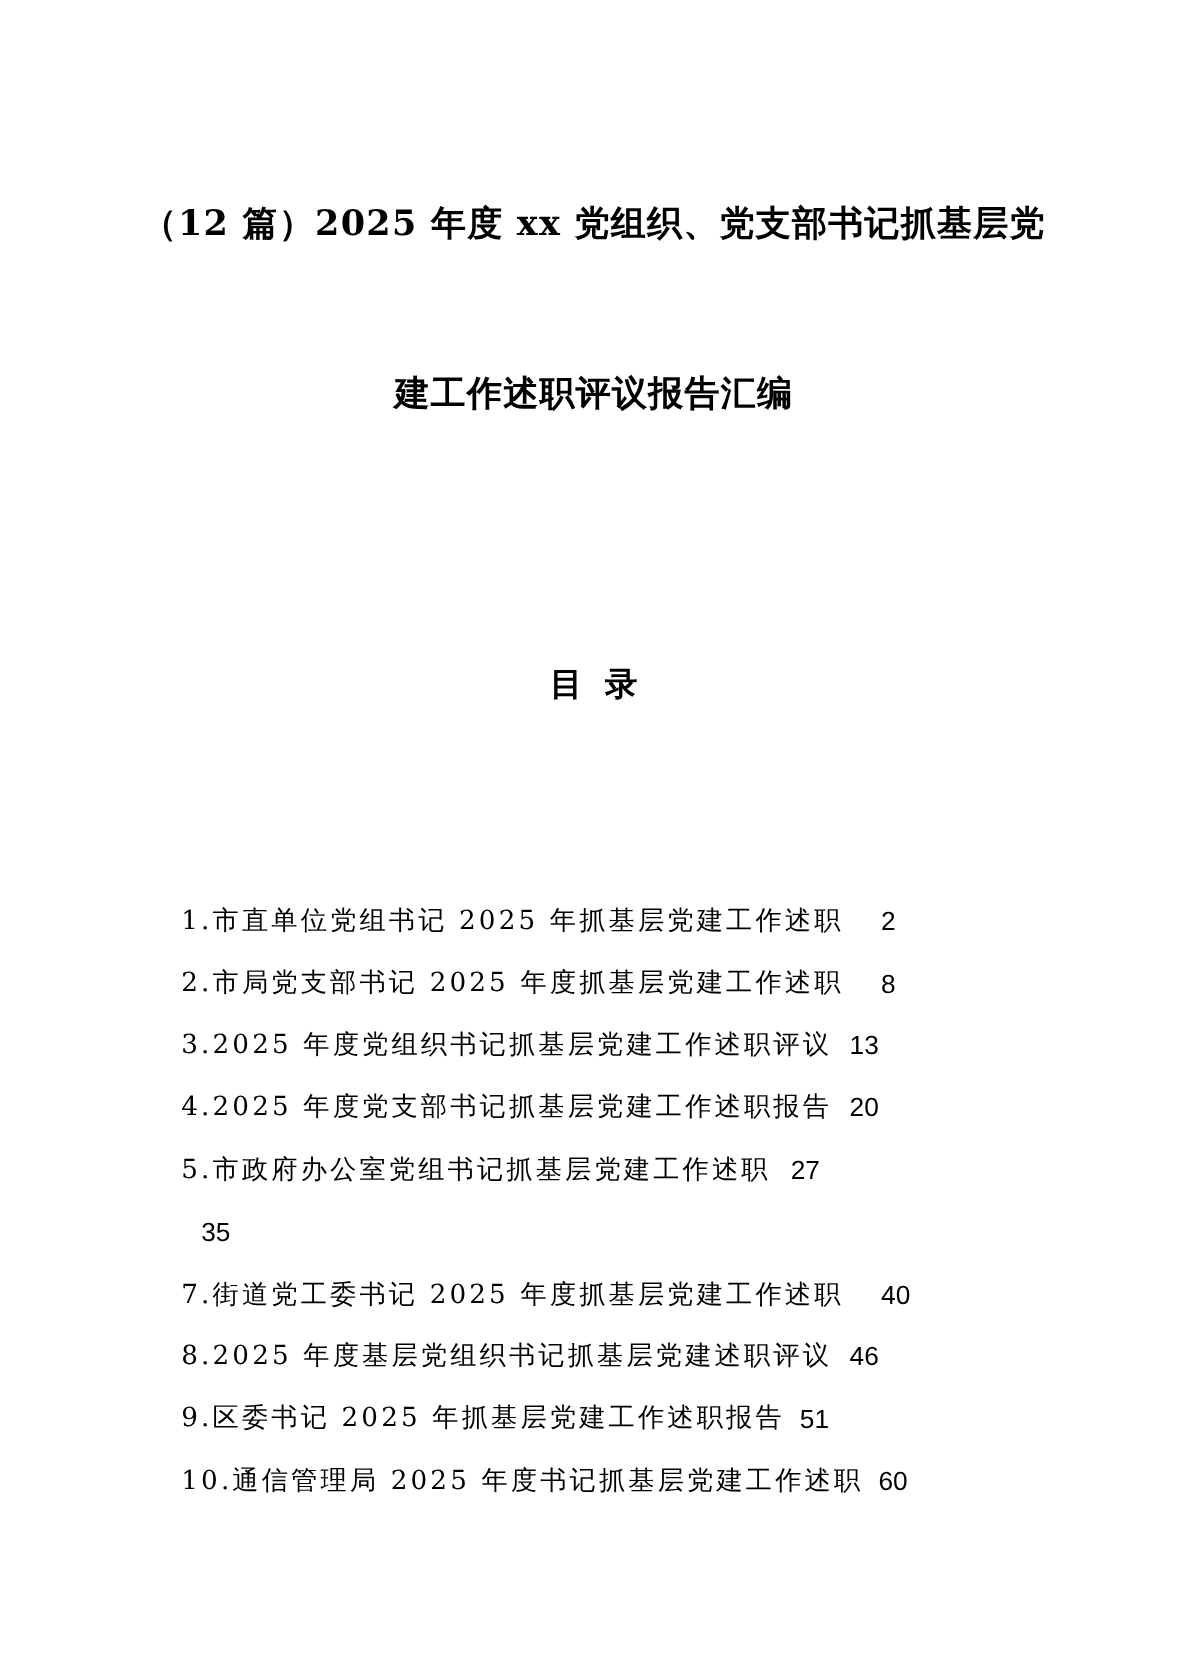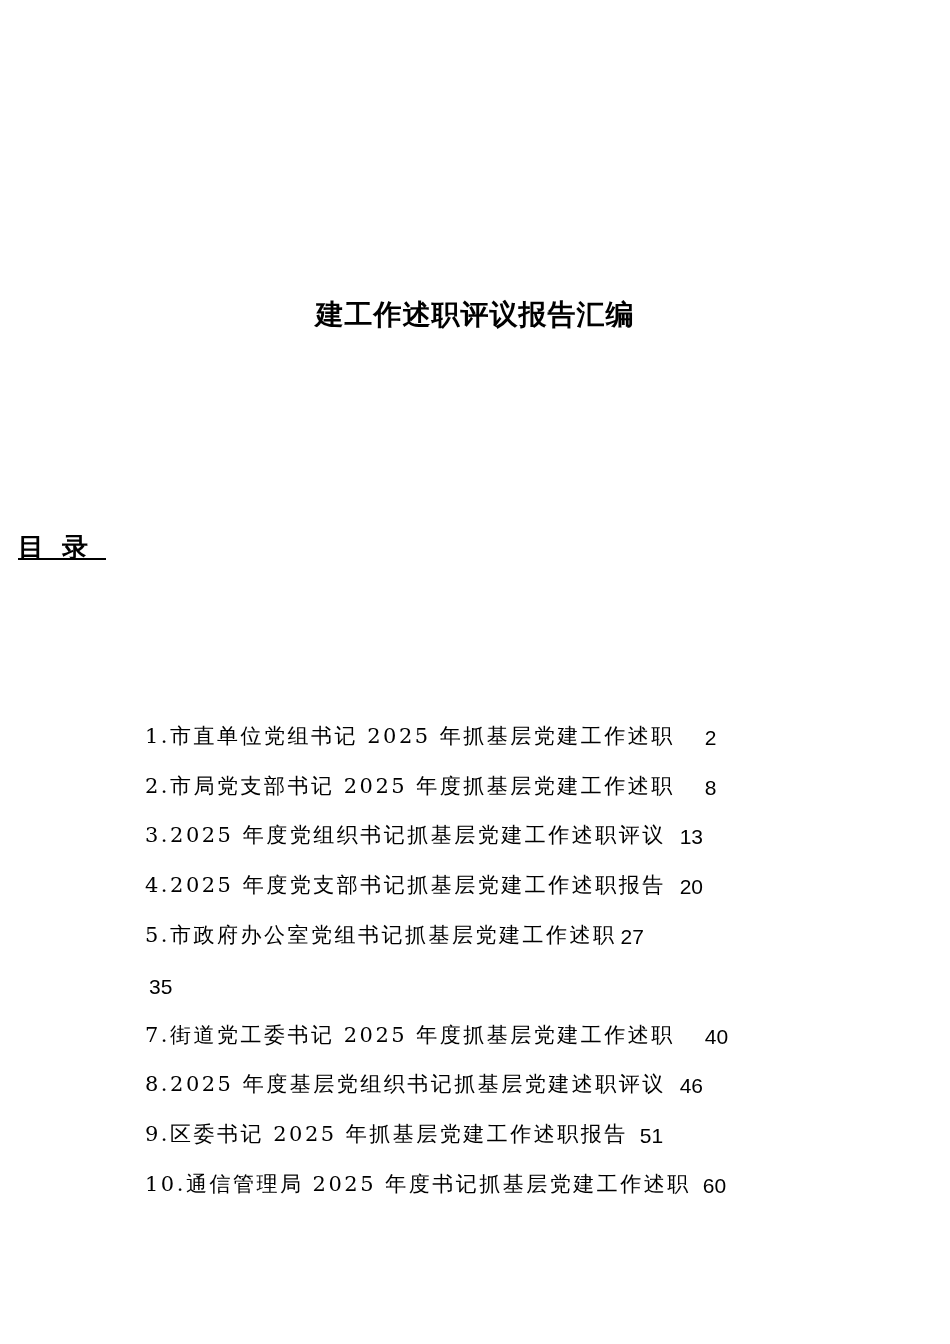--- a/index.html
+++ b/index.html
@@ -32,26 +32,26 @@
       letter-spacing: 1px;
       white-space: nowrap;
     }
     .title-line.l1 { top: 160px; }
     .title-line.l2 { top: 296px; }
     .toc-heading {
       position: absolute;
       left: 0;
       width: 950px;
       top: 530px;
+      text-align: center;
       font-size: 26px;
       font-weight: bold;
       letter-spacing: 18px;
       padding-left: 18px;
       box-sizing: border-box;
-      text-decoration: underline;
     }
     .toc-list {
       position: absolute;
       left: 145px;
       top: 700px;
       width: 620px;
       margin: 0;
       padding: 0;
       list-style: none;
     }
@@ -65,29 +65,30 @@
     }
     .toc-item .entry-title {
       display: inline-block;
     }
     .toc-item .entry-page {
       font-family: "Liberation Sans", "DejaVu Sans", sans-serif;
       letter-spacing: 0;
       margin-left: 0;
     }
     .toc-item .page-gap-wide { margin-left: 30px; }
-    .toc-item .page-gap-mid { margin-left: 4px; }
+    .toc-item .page-gap-mid { margin-left: 16px; }
     .toc-item .page-gap-small { margin-left: 12px; }
     .toc-item .page-gap-none { margin-left: 14px; }
   </style>
 </head>
 <body>
 
 <div class="page">
 
+  <div class="title-line l1">（12 篇）2025 年度 xx 党组织、党支部书记抓基层党</div>
   <div class="title-line l2">建工作述职评议报告汇编</div>
 
   <div class="toc-heading">目录</div>
 
   <ul class="toc-list">
     <li class="toc-item">
       <span class="entry-title">1.市直单位党组书记 2025 年抓基层党建工作述职</span>
       <span class="entry-page page-gap-wide">2</span>
     </li>
     <li class="toc-item">

